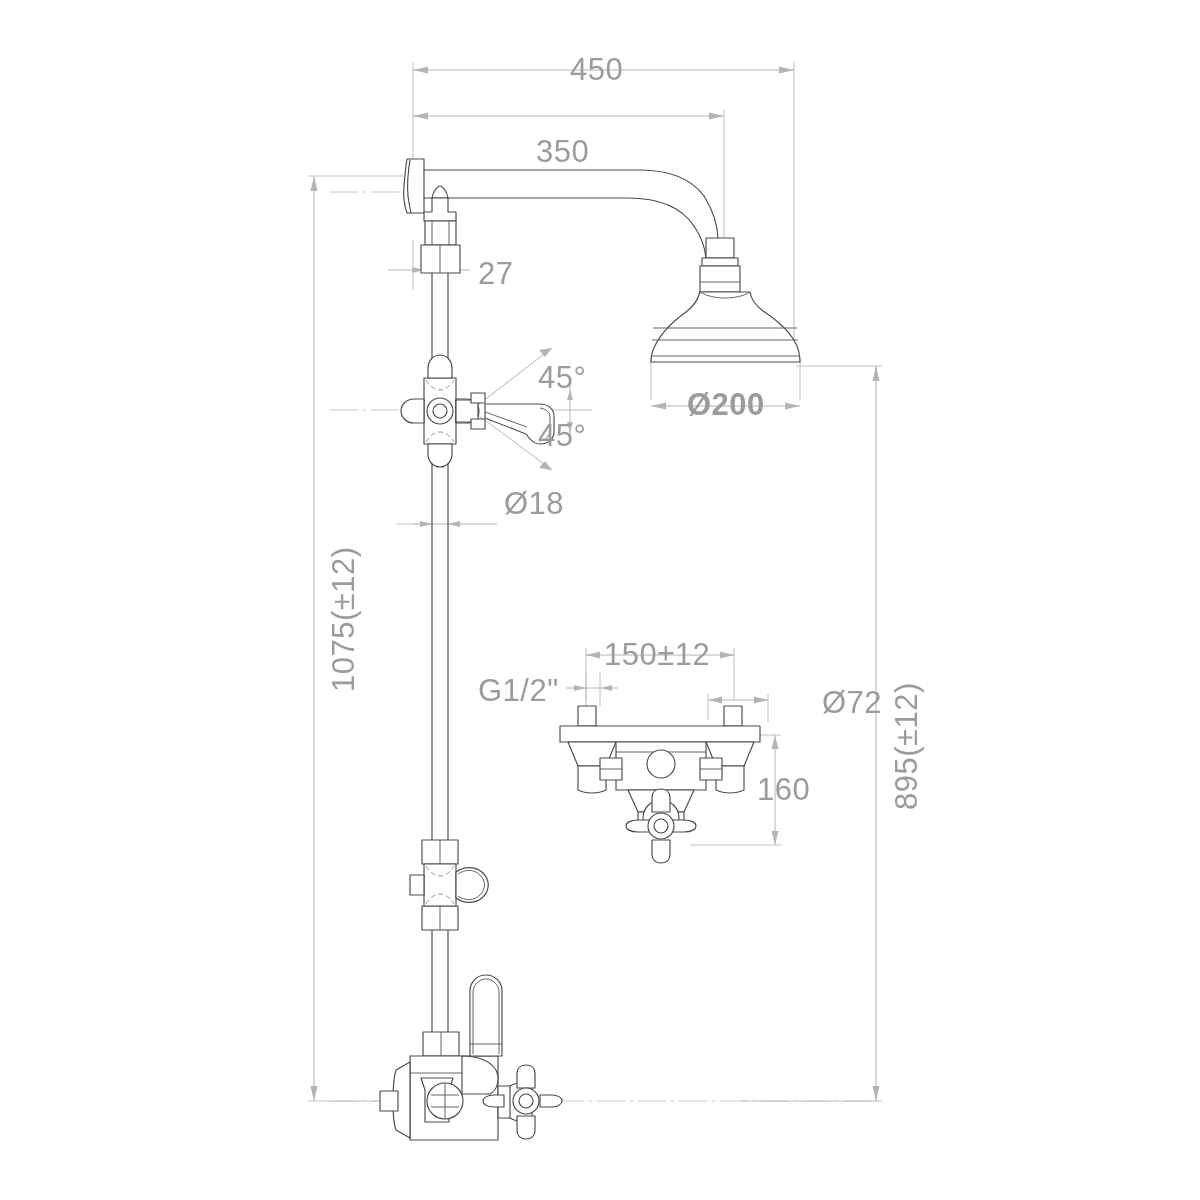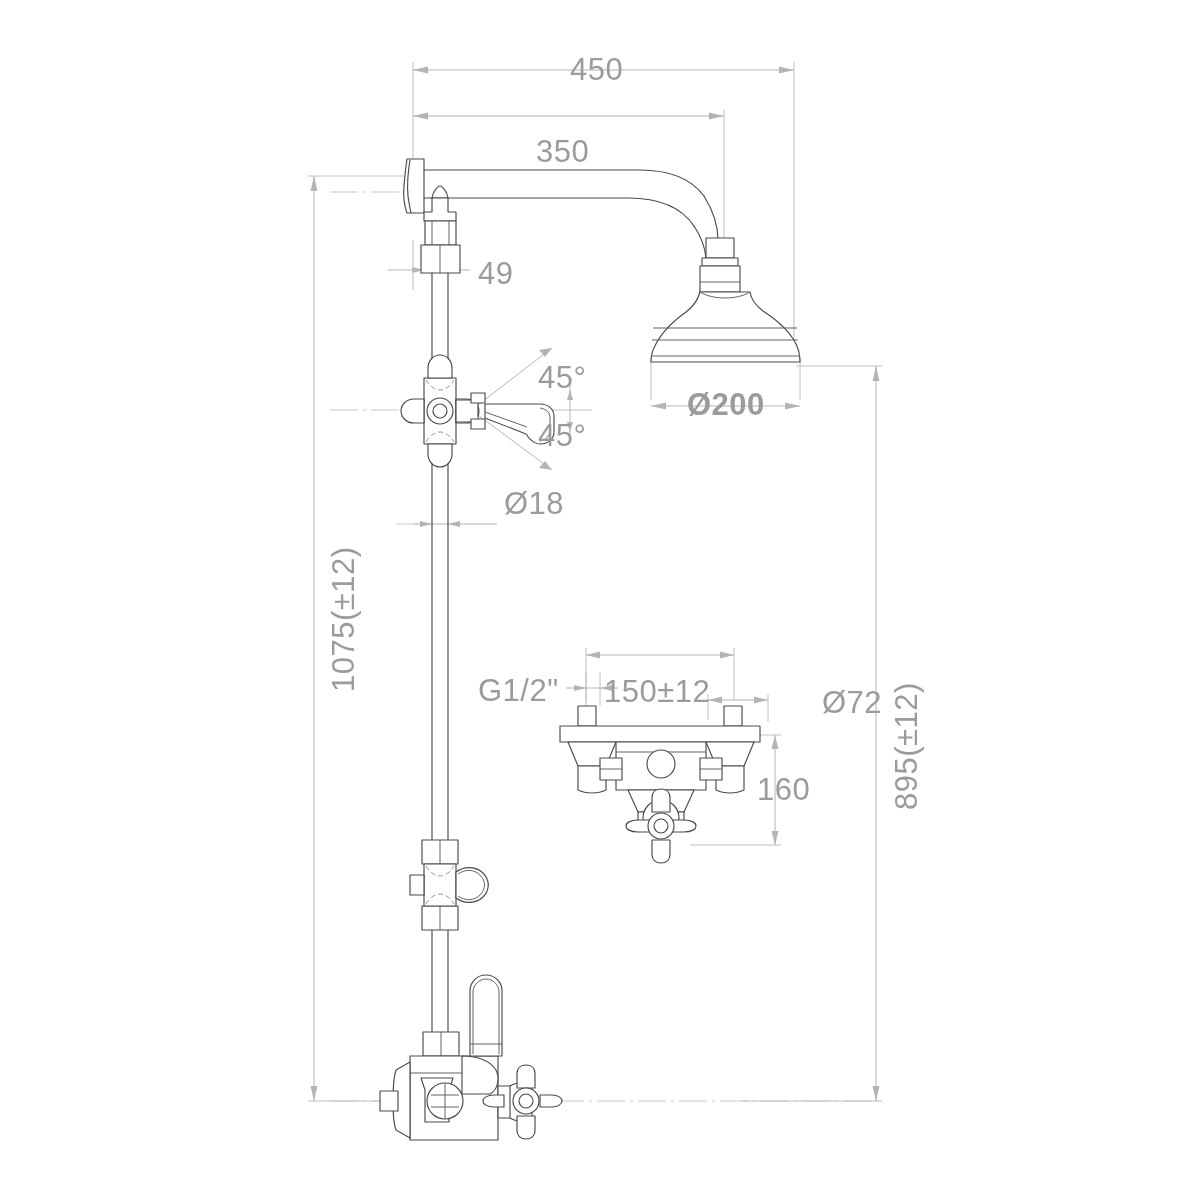--- a/index.html
+++ b/index.html
@@ -293,26 +293,26 @@
       <path class="part-fill" d="M 652 820 L 638 820 C 630 820 626 823 626 826 C 626 829 630 832 638 832 L 652 832 Z"></path>
       <path class="part-fill" d="M 670 820 L 684 820 C 692 820 696 823 696 826 C 696 829 692 832 684 832 L 670 832 Z"></path>
       <circle class="part-fill" cx="661" cy="826" r="13"></circle>
       <circle class="part-fill" cx="661" cy="826" r="7"></circle>
     </g>
   </svg>
 
   <div>
     <div class="dim-text" style="left:570px; top:52px;">450</div>
     <div class="dim-text" style="left:536px; top:114px;margin-top:20px;">350</div>
-    <div class="dim-text" style="left:478px; top:256px;">49</div>
+    <div class="dim-text" style="left:478px; top:256px;">27</div>
     <div class="dim-text" style="left:538px; top:360px;">45°</div>
     <div class="dim-text" style="left:538px; top:418px;">45°</div>
     <div class="dim-text" style="left:687px; top:387px;font-weight:bold;">Ø200</div>
     <div class="dim-text" style="left:504px; top:486px;">Ø18</div>
     <div class="dim-text vert" style="left:326px; top:692px; transform:rotate(-90deg);">1075(±12)</div>
     <div class="dim-text" style="left:478px; top:673px;">G1/2"</div>
-    <div class="dim-text" style="left:604px; top:674px;">150±12</div>
+    <div class="dim-text" style="left:604px; top:637px;">150±12</div>
     <div class="dim-text" style="left:822px; top:685px;">Ø72</div>
     <div class="dim-text" style="left:757px; top:772px;">160</div>
     <div class="dim-text vert" style="left:889px; top:810px; transform:rotate(-90deg);">895(±12)</div>
   </div>
 
 </div>
 
 </body></html>

